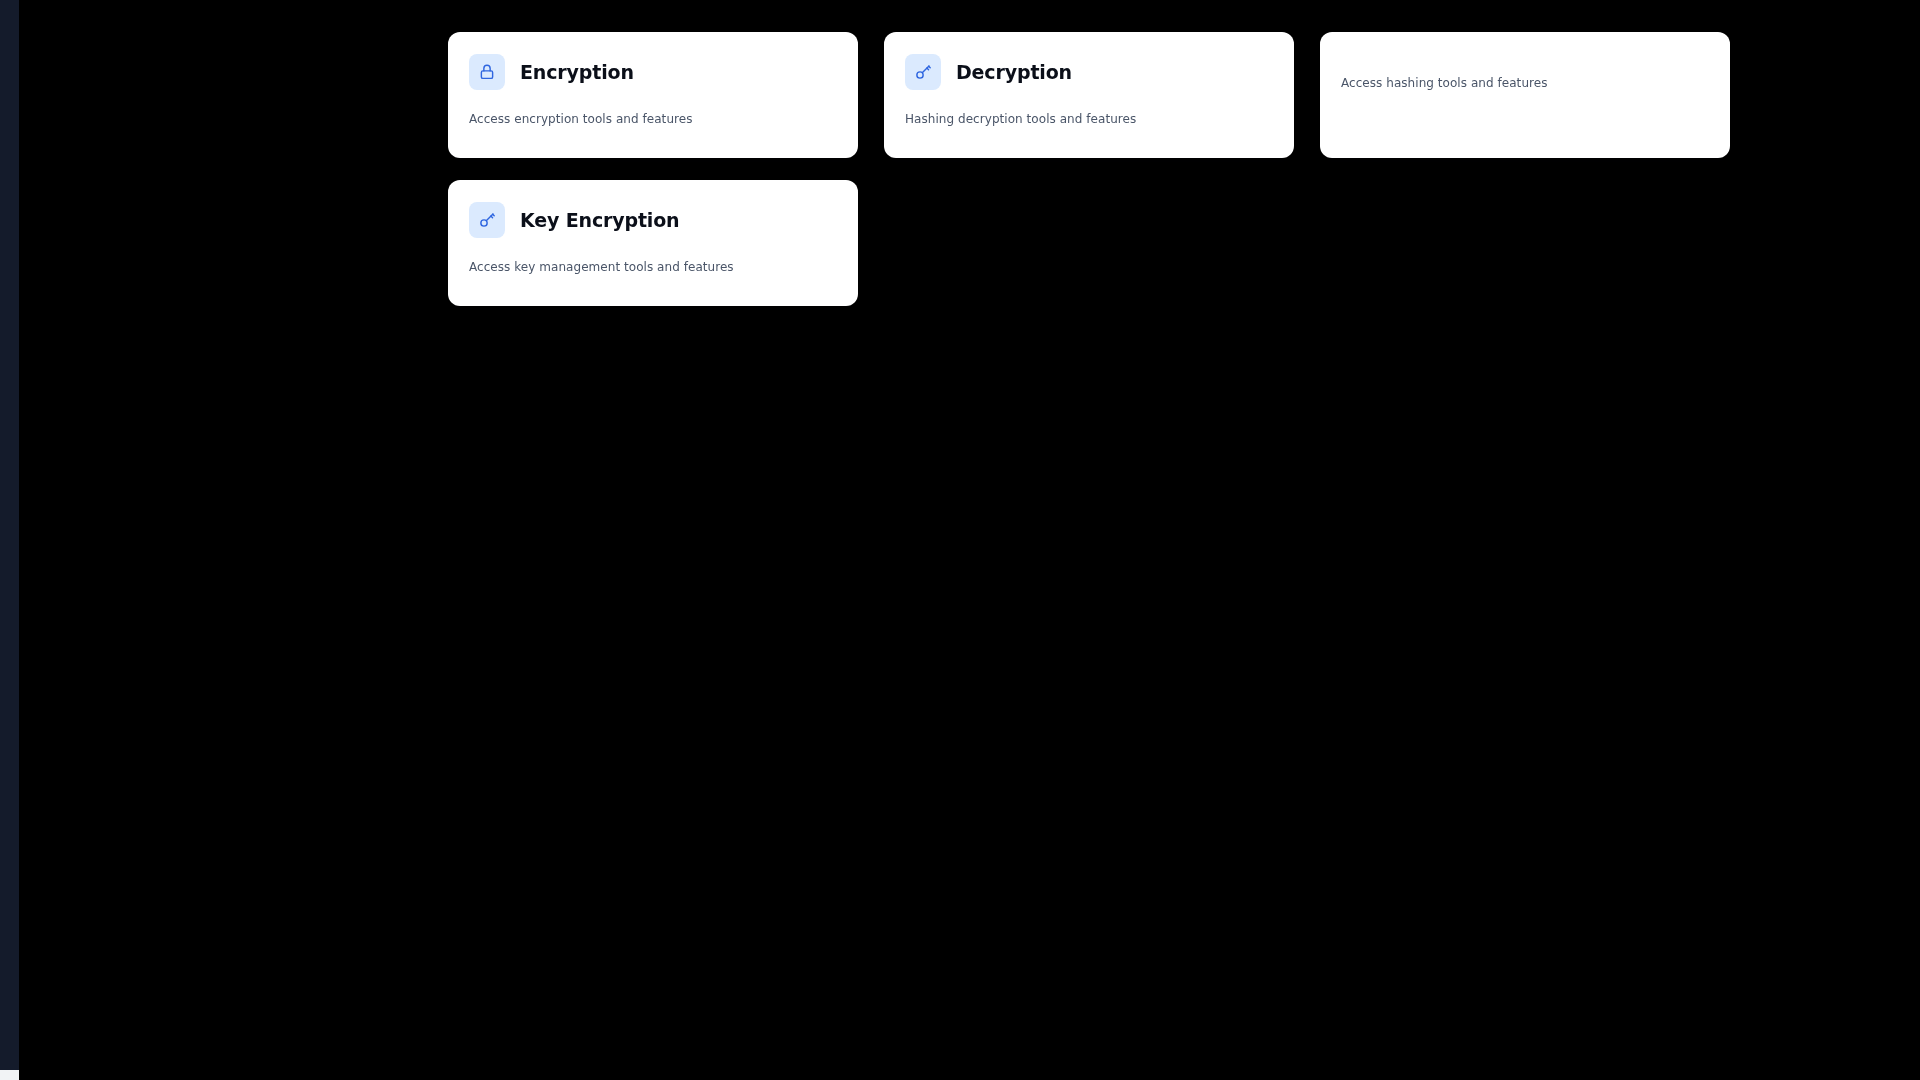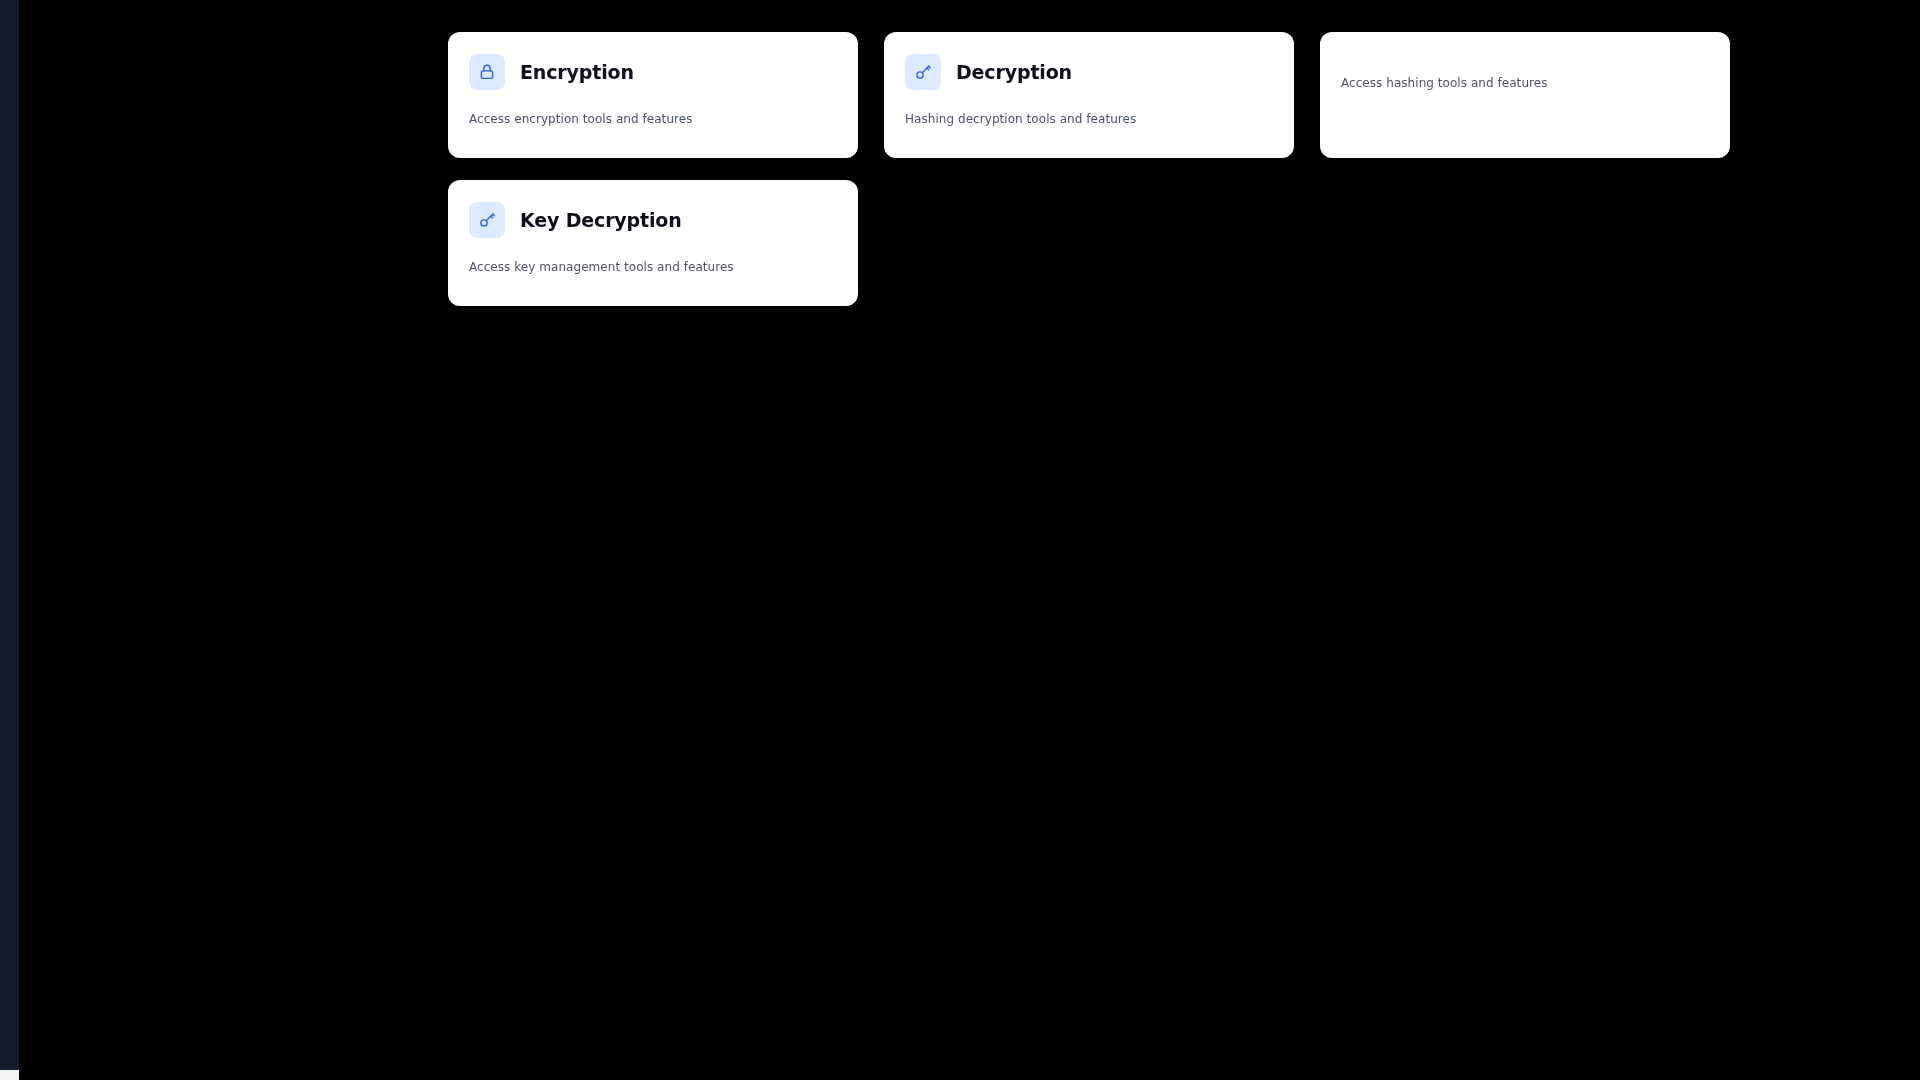--- a/index.html
+++ b/index.html
@@ -153,21 +153,21 @@
       <div class="feature-card">
         <div class="card-head">
           <span class="icon-tile">
             <svg viewBox="0 0 24 24" aria-hidden="true">
               <circle cx="8" cy="16" r="4.2"></circle>
               <path d="M11 13 L20 4"></path>
               <path d="M17.2 6.8 L19.4 9"></path>
               <path d="M19.6 4.4 L21.6 6.4"></path>
             </svg>
           </span>
-          <span class="card-title">Key Decryption</span>
+          <span class="card-title">Key Encryption</span>
         </div>
         <div class="card-desc">Access key management tools and features</div>
       </div>
 
     </div>
   </div>
 
 </div>
 
 </body></html>

